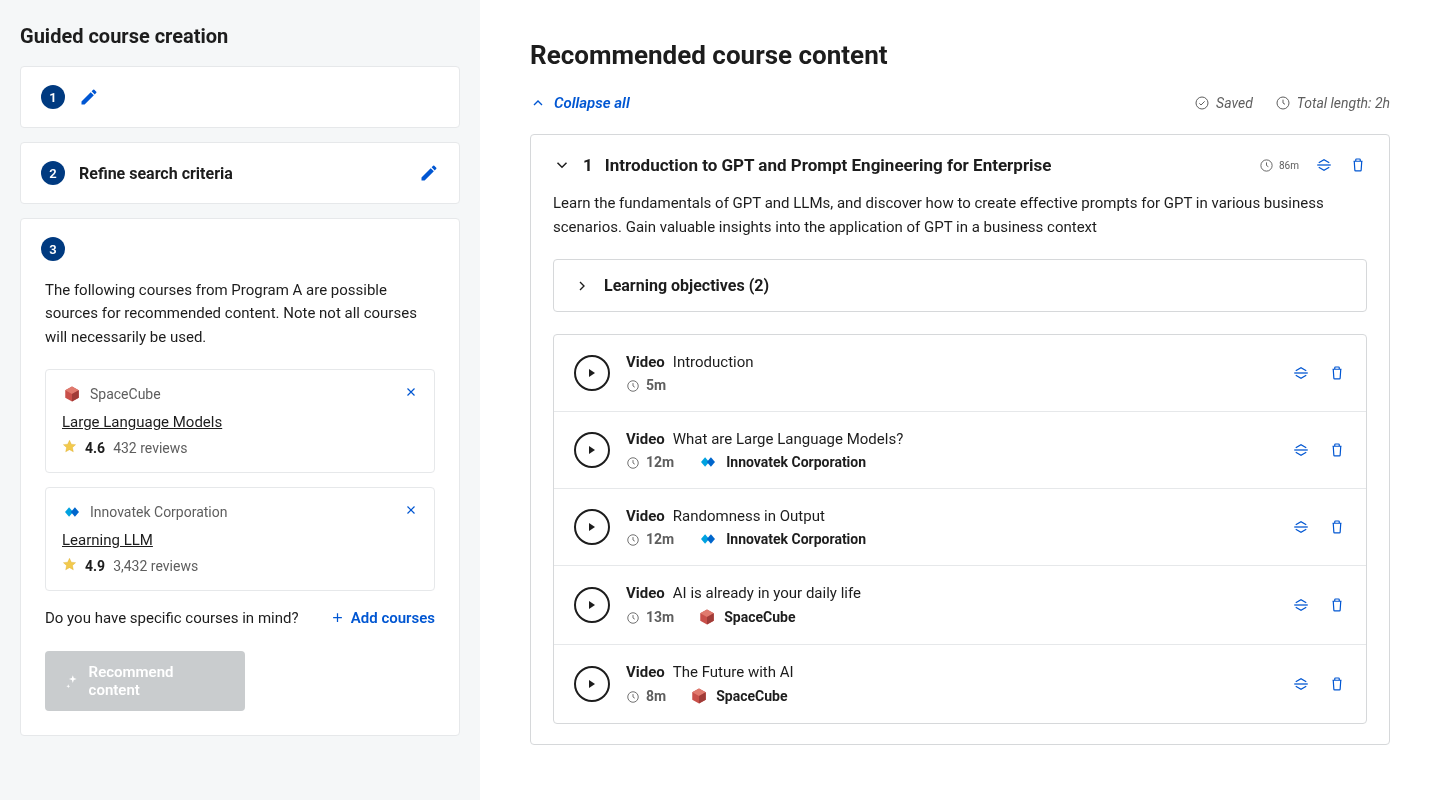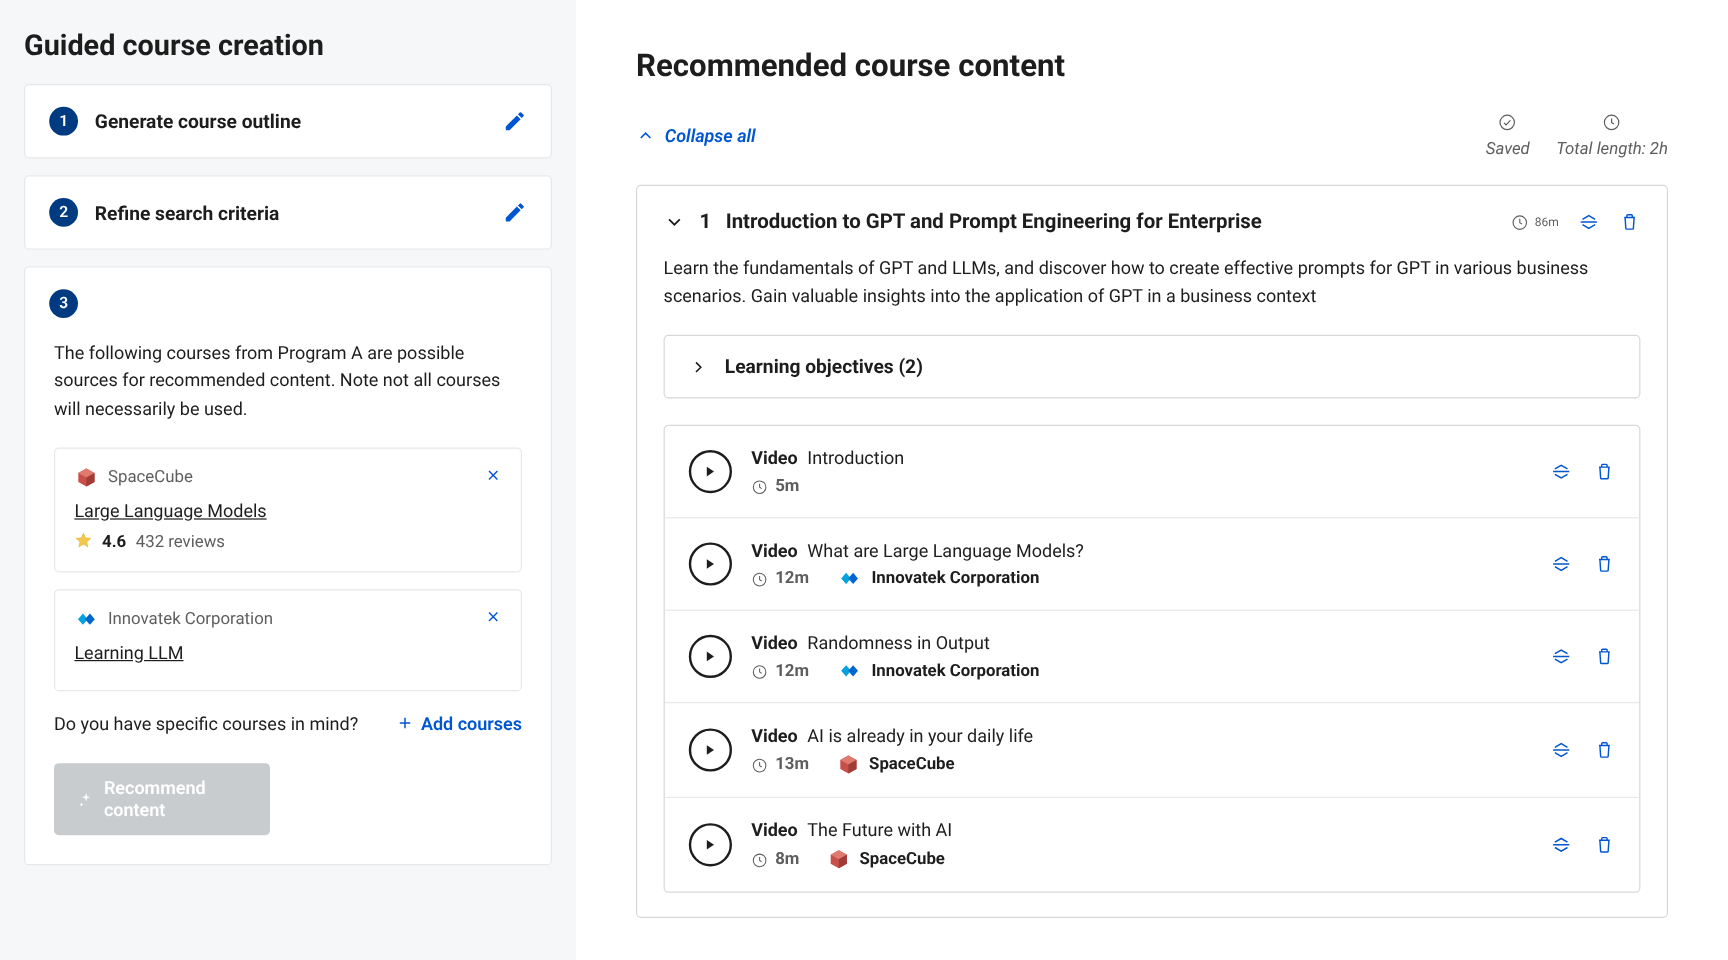--- a/index.html
+++ b/index.html
@@ -12,21 +12,21 @@
     height: 800px;
     overflow: hidden;
   }
   .sidebar {
     width: 480px;
     background: #f5f7f8;
     padding: 24px 20px;
     overflow-y: auto;
   }
   .sidebar h1 {
-    font-size: 24px;
+    font-size: 20px;
     font-weight: 700;
     margin-bottom: 18px;
     color: #1d1d1d;
   }
   .step-card {
     background: #fff;
     border: 1px solid #e6e8ea;
     border-radius: 4px;
     margin-bottom: 14px;
   }
@@ -144,21 +144,21 @@
     display: flex;
     align-items: center;
     justify-content: center;
     gap: 8px;
     background: #c9ccce;
     color: #fff;
     font-weight: 600;
     font-size: 15px;
     padding: 12px 20px;
     border-radius: 4px;
-    width: 180px;
+    width: 200px;
     cursor: not-allowed;
   }
   .main {
     flex: 1;
     padding: 40px 50px 0 50px;
     overflow-y: auto;
   }
   .main h2 {
     font-size: 26px;
     font-weight: 700;
@@ -184,21 +184,20 @@
     display: flex;
     align-items: center;
     gap: 22px;
     color: #5e5e5e;
     font-size: 14px;
   }
   .toolbar-right .meta {
     display: flex;
     align-items: center;
     gap: 6px;
-    flex-direction: column;
   }
   .module {
     border: 1px solid #d6d8da;
     border-radius: 4px;
     padding: 20px 22px;
   }
   .module-header {
     display: flex;
     align-items: center;
     gap: 12px;
@@ -385,21 +384,20 @@
     </g>
   </defs>
 </svg>
 
 <div class="sidebar">
   <h1>Guided course creation</h1>
 
   <div class="step-card">
     <div class="step-header">
       <div class="step-num">1</div>
-      <div class="step-title">Generate course outline</div>
       <svg class="edit-icon icon-svg" viewBox="0 0 24 24">
           <use href="#edit-icon"></use>
         </svg>
     </div>
   </div>
 
   <div class="step-card">
     <div class="step-header">
       <div class="step-num">2</div>
       <div class="step-title">Refine search criteria</div>
@@ -444,20 +442,27 @@
               <svg class="innovatek-logo" viewBox="0 0 24 24">
                 <use href="#innovatek-logo"></use>
               </svg>
             </span>
           <span class="provider-name">Innovatek Corporation</span>
           <span class="remove"><svg width="14" height="14" viewBox="0 0 24 24">
                 <use href="#close-icon"></use>
               </svg></span>
         </div>
         <a class="course-title">Learning LLM</a>
+        <div class="rating-row">
+          <span class="star"><svg width="15" height="15" viewBox="0 0 24 24">
+                <use href="#star-icon"></use>
+              </svg></span>
+          <span class="rating-num">4.9</span>
+          <span class="reviews">3,432 reviews</span>
+        </div>
       </div>
 
       <div class="add-courses-row">
         <span>Do you have specific courses in mind?</span>
         <span class="add-courses-btn">
           <svg width="15" height="15" viewBox="0 0 24 24">
               <use href="#plus-icon"></use>
             </svg>
           <span>Add courses</span>
         </span>

